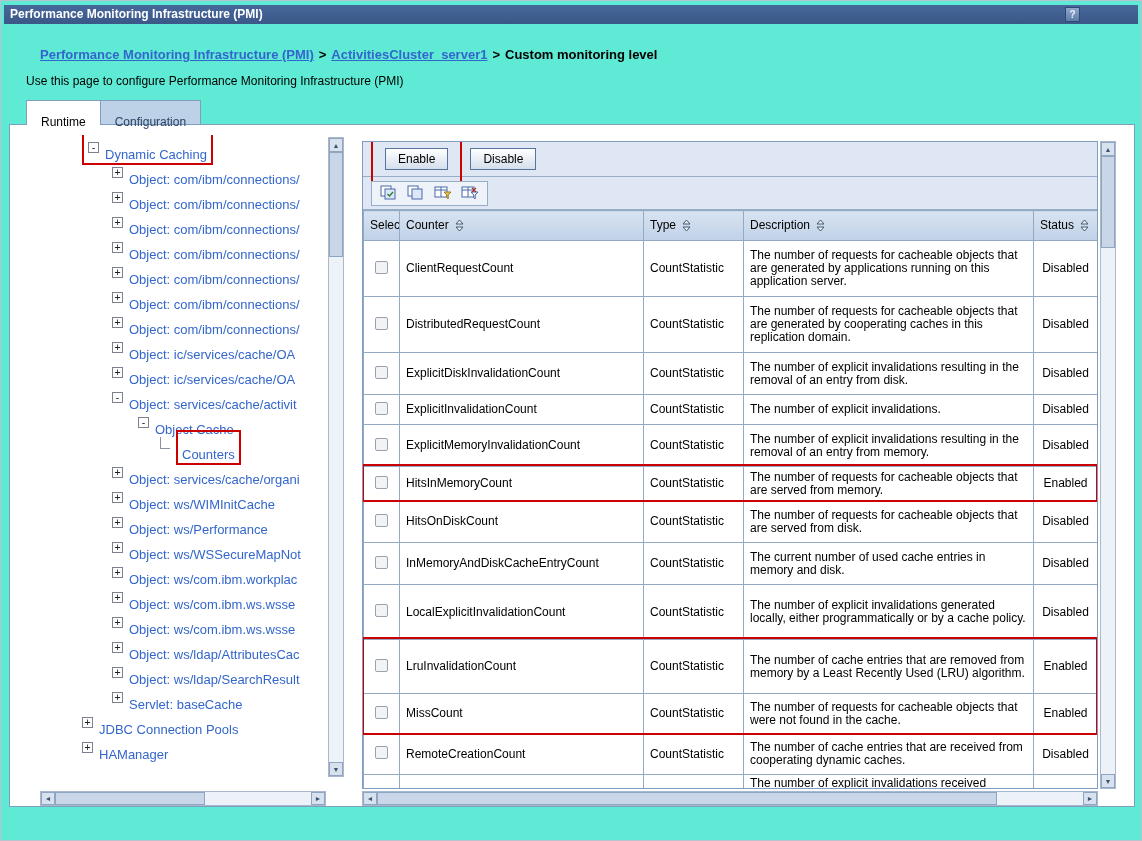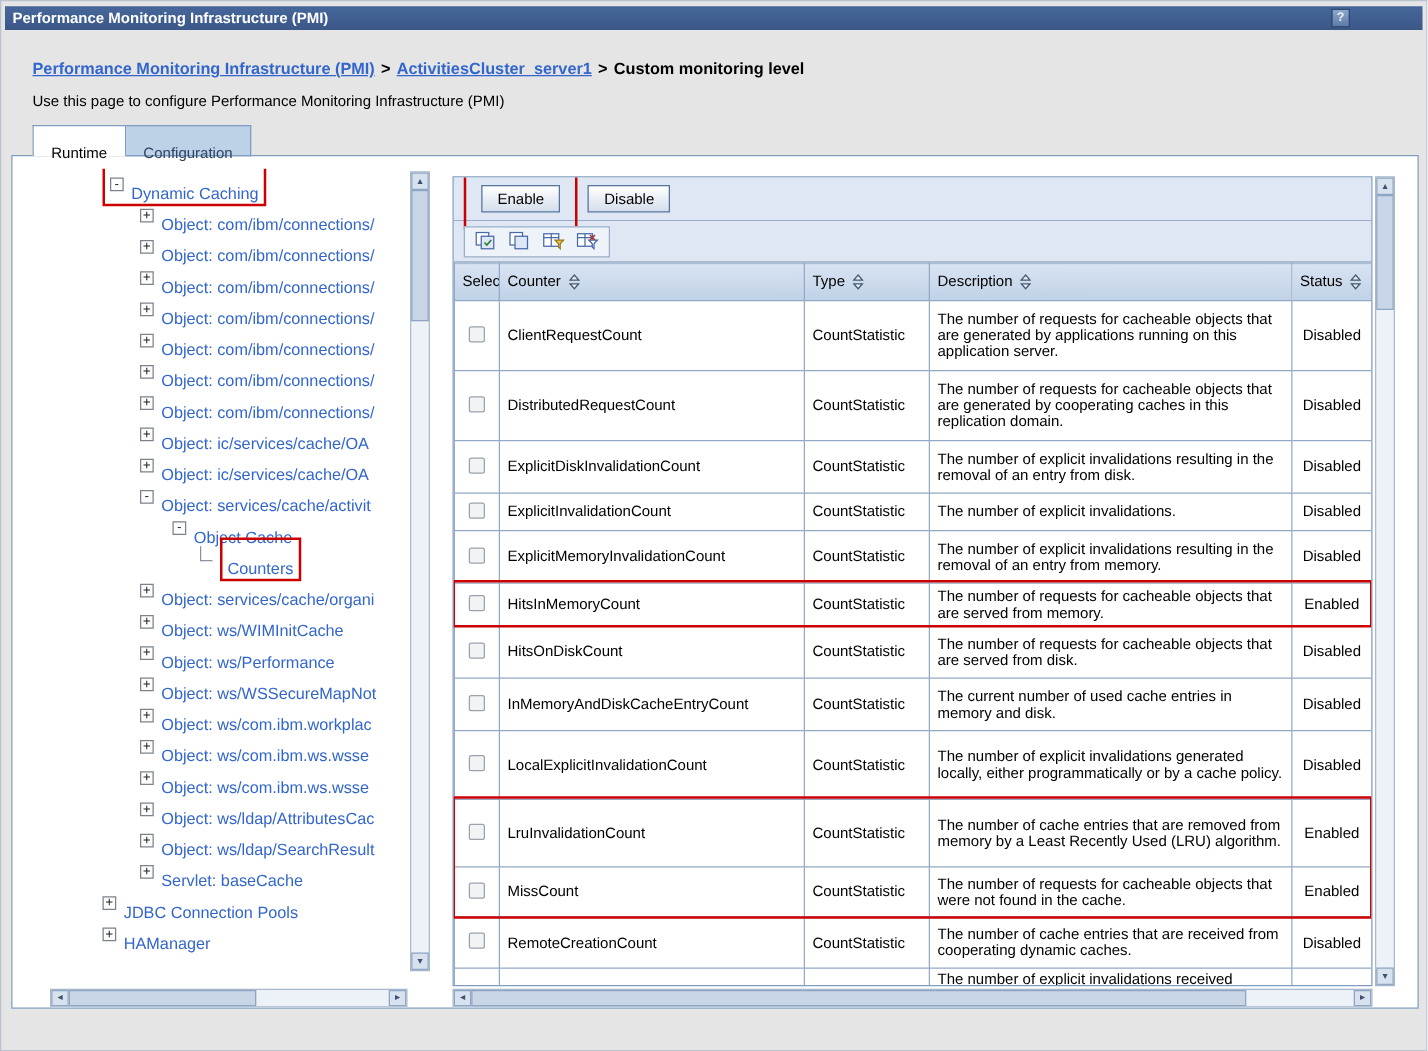--- a/index.html
+++ b/index.html
@@ -1,25 +1,25 @@
 <!DOCTYPE html>
 <html><head>
 <meta charset="utf-8">
 <style>
   * { margin:0; padding:0; box-sizing:border-box; }
   html,body { background:#ffffff; }
   body { font-family:"Liberation Sans", sans-serif; }
-  .page { position:relative; width:1142px; height:841px; background:#e5e5e5; border:1px solid #b9c3cf; overflow:hidden; }
+  .page { position:relative; width:1142px; height:841px; background:#5eead4; border:1px solid #b9c3cf; overflow:hidden; }
 
   
   .titlebar { position:absolute; left:3px; top:4px; right:3px; height:19px; background:linear-gradient(#47679b,#3a5787); color:#fff; font-size:12px; font-weight:bold; line-height:19px; padding-left:6px; }
   .help-btn { position:absolute; right:58px; top:2px; width:15px; height:15px; background:linear-gradient(#8ea6ca,#5d7ca8); border:1px solid #2e4a70; color:#e9eff8; font-size:10px; font-weight:bold; text-align:center; line-height:13px; cursor:pointer; }
 
   
-  .breadcrumb { position:absolute; left:25px; top:46px; font-size:13px; font-weight:bold; color:#000;text-align:right; }
+  .breadcrumb { position:absolute; left:39px; top:46px; font-size:13px; font-weight:bold; color:#000;text-align:right; }
   .breadcrumb a { color:#3366cc; text-decoration:underline; cursor:pointer; }
   .bc-sep { margin:0 5px; }
   .intro { position:absolute; left:25px; top:73px; font-size:12px; color:#000; }
 
   
   .tabs { position:absolute; left:25px; top:99px; height:25px; display:flex; z-index:3; }
   .tab { height:25px; padding:10px 14px; font-size:12px; line-height:23px; cursor:pointer; }
   .tab.active { background:#fff; border:1px solid #7f9dbf; border-bottom:none; color:#000; }
   .tab.inactive { background:#bdd1e7; border:1px solid #7f9dbf; border-left:none; color:#2d4462; }
 

